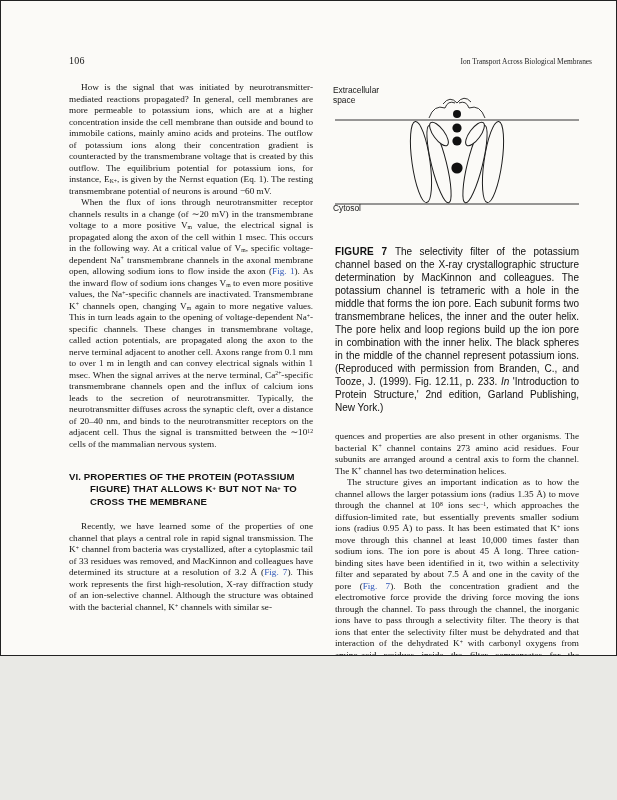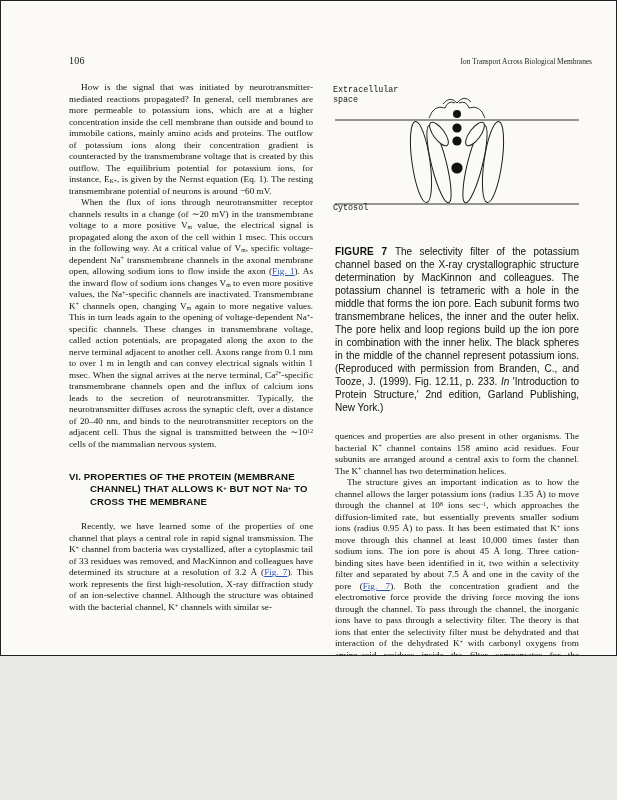--- a/index.html
+++ b/index.html
@@ -30,38 +30,38 @@
     margin: 0;
     font-size: 9.2px;
     line-height: 11.5px;
     text-align: justify;
     hyphens: auto;
   }
   .indent { text-indent: 12px; }
   sup, sub { font-size: 0.62em; line-height: 0; vertical-align: baseline; position: relative; }
   sup { top: -0.38em; }
   sub { top: 0.22em; }
-  .fig-link { color: #2d55b8; text-decoration: underline; }
+  .fig-link { color: #2d55b8; }
   .section-heading {
     font-family: "Liberation Sans", sans-serif;
     font-weight: bold;
     font-size: 9.6px;
     line-height: 12.4px;
     margin: 21px 0 13px 0;
     padding-left: 21px;
     text-indent: -21px;
     text-align: left;
     letter-spacing: 0.1px;
   }
   .section-heading sup { font-size: 0.6em; }
   .figure { position: relative; width: 248px; height: 152px; margin: 2px 0 0 -2px; }
   .figure svg { position: absolute; left: 0; top: 0; }
   .fig-label {
     position: absolute; left: 0;
-    font-family: Liberation Mono, monospace;
+    font-family: Liberation Sans, sans-serif;
     font-size: 8.4px; line-height: 9.6px;
     color: #161616;
     white-space: pre-line;
   }
   .fig-label-top { top: 2px; }
   .fig-label-bottom { top: 120px; }
   .caption {
     font-family: "Liberation Sans", sans-serif;
     font-size: 10px;
     line-height: 13px;
@@ -79,21 +79,21 @@
   <div class="page-header">
     <span class="page-number">106</span>
     <span class="running-title">Ion Transport Across Biological Membranes</span>
   </div>
 
   <div class="columns">
 
     <div class="col">
       <p class="para indent"><span>How is the signal that was initiated by neurotransmitter-mediated reactions propagated? In general, cell membranes are more permeable to potassium ions, which are at a higher concentration inside the cell membrane than outside and bound to immobile cations, mainly amino acids and proteins. The outflow of potassium ions along their concentration gradient is counteracted by the transmembrane voltage that is created by this outflow. The equilibrium potential for potassium ions, for instance, E</span><sub>K+</sub><span>, is given by the Nernst equation (Eq. 1). The resting transmembrane potential of neurons is around −60 mV.</span></p>
       <p class="para indent"><span>When the flux of ions through neurotransmitter receptor channels results in a change (of ∼20 mV) in the transmembrane voltage to a more positive V</span><sub>m</sub><span> value, the electrical signal is propagated along the axon of the cell within 1 msec. This occurs in the following way. At a critical value of V</span><sub>m</sub><span>, specific voltage-dependent Na</span><sup>+</sup><span> transmembrane channels in the axonal membrane open, allowing sodium ions to flow inside the axon (</span><span class="fig-link">Fig. 1</span><span>). As the inward flow of sodium ions changes V</span><sub>m</sub><span> to even more positive values, the Na</span><sup>+</sup><span>-specific channels are inactivated. Transmembrane K</span><sup>+</sup><span> channels open, changing V</span><sub>m</sub><span> again to more negative values. This in turn leads again to the opening of voltage-dependent Na</span><sup>+</sup><span>-specific channels. These changes in transmembrane voltage, called action potentials, are propagated along the axon to the nerve terminal adjacent to another cell. Axons range from 0.1 mm to over 1 m in length and can convey electrical signals within 1 msec. When the signal arrives at the nerve terminal, Ca</span><sup>2+</sup><span>-specific transmembrane channels open and the influx of calcium ions leads to the secretion of neurotransmitter. Typically, the neurotransmitter diffuses across the synaptic cleft, over a distance of 20–40 nm, and binds to the neurotransmitter receptors on the adjacent cell. Thus the signal is transmitted between the ∼10</span><sup>12</sup><span> cells of the mammalian nervous system.</span></p>
-      <h2 class="section-heading"><span>VI. PROPERTIES OF THE PROTEIN (MEMBRANE CHANNEL) THAT ALLOWS K</span><sup>+</sup><span> BUT NOT Na</span><sup>+</sup><span> TO CROSS THE MEMBRANE</span></h2>
+      <h2 class="section-heading"><span>VI. PROPERTIES OF THE PROTEIN (POTASSIUM FIGURE) THAT ALLOWS K</span><sup>+</sup><span> BUT NOT Na</span><sup>+</sup><span> TO CROSS THE MEMBRANE</span></h2>
       <p class="para indent"><span>Recently, we have learned some of the properties of one channel that plays a central role in rapid signal transmission. The K</span><sup>+</sup><span> channel from bacteria was crystallized, after a cytoplasmic tail of 33 residues was removed, and MacKinnon and colleagues have determined its structure at a resolution of 3.2 Å (</span><span class="fig-link">Fig. 7</span><span>). This work represents the first high-resolution, X-ray diffraction study of an ion-selective channel. Although the structure was obtained with the bacterial channel, K</span><sup>+</sup><span> channels with similar se-</span></p>
     </div>
 
     <div class="col">
 
       <div class="figure">
         <svg width="248" height="152" viewBox="0 0 248 152">
 
           <line x1="2" y1="36" x2="246" y2="36" stroke="#1c1c1c" stroke-width="0.9"></line>
           <line x1="2" y1="120" x2="246" y2="120" stroke="#1c1c1c" stroke-width="0.9"></line>
@@ -123,18 +123,18 @@
             <circle cx="124" cy="84" r="5.6"></circle>
           </g>
         </svg>
         <div class="fig-label fig-label-top">Extracellular
 space</div>
         <div class="fig-label fig-label-bottom">Cytosol</div>
       </div>
 
       <p class="caption"><b>FIGURE 7  </b><span>The selectivity filter of the potassium channel based on the X-ray crystallographic structure determination by MacKinnon and colleagues. The potassium channel is tetrameric with a hole in the middle that forms the ion pore. Each subunit forms two transmembrane helices, the inner and the outer helix. The pore helix and loop regions build up the ion pore in combination with the inner helix. The black spheres in the middle of the channel represent potassium ions. (Reproduced with permission from Branden, C., and Tooze, J. (1999). Fig. 12.11, p. 233. </span><i>In</i><span> 'Introduction to Protein Structure,' 2nd edition, Garland Publishing, New York.)</span></p>
 
-      <p class="para"><span>quences and properties are also present in other organisms. The bacterial K</span><sup>+</sup><span> channel contains 158 amino acid residues. Four subunits are arranged around a central axis to form the channel. The K</span><sup>+</sup><span> channel has two determination helices.</span></p>
+      <p class="para"><span>quences and properties are also present in other organisms. The bacterial K</span><sup>+</sup><span> channel contains 273 amino acid residues. Four subunits are arranged around a central axis to form the channel. The K</span><sup>+</sup><span> channel has two determination helices.</span></p>
       <p class="para indent"><span>The structure gives an important indication as to how the channel allows the larger potassium ions (radius 1.35 Å) to move through the channel at 10</span><sup>8</sup><span> ions sec</span><sup>−1</sup><span>, which approaches the diffusion-limited rate, but essentially prevents smaller sodium ions (radius 0.95 Å) to pass. It has been estimated that K</span><sup>+</sup><span> ions move through this channel at least 10,000 times faster than sodium ions. The ion pore is about 45 Å long. Three cation-binding sites have been identified in it, two within a selectivity filter and separated by about 7.5 Å and one in the cavity of the pore (</span><span class="fig-link">Fig. 7</span><span>). Both the concentration gradient and the electromotive force provide the driving force moving the ions through the channel. To pass through the channel, the inorganic ions have to pass through a selectivity filter. The theory is that ions that enter the selectivity filter must be dehydrated and that interaction of the dehydrated K</span><sup>+</sup><span> with carbonyl oxygens from amino-acid residues inside the filter compensates for the dehydration. The distances between the carboxyl oxygens of the protein and two potassium ions in the filter are optimal to compensate for the cost of dehydration of potassium ions, but they would not be optimal for the dehydration of sodium ions.</span></p>
     </div>
 
   </div>
 </div>
 
 </body></html>

